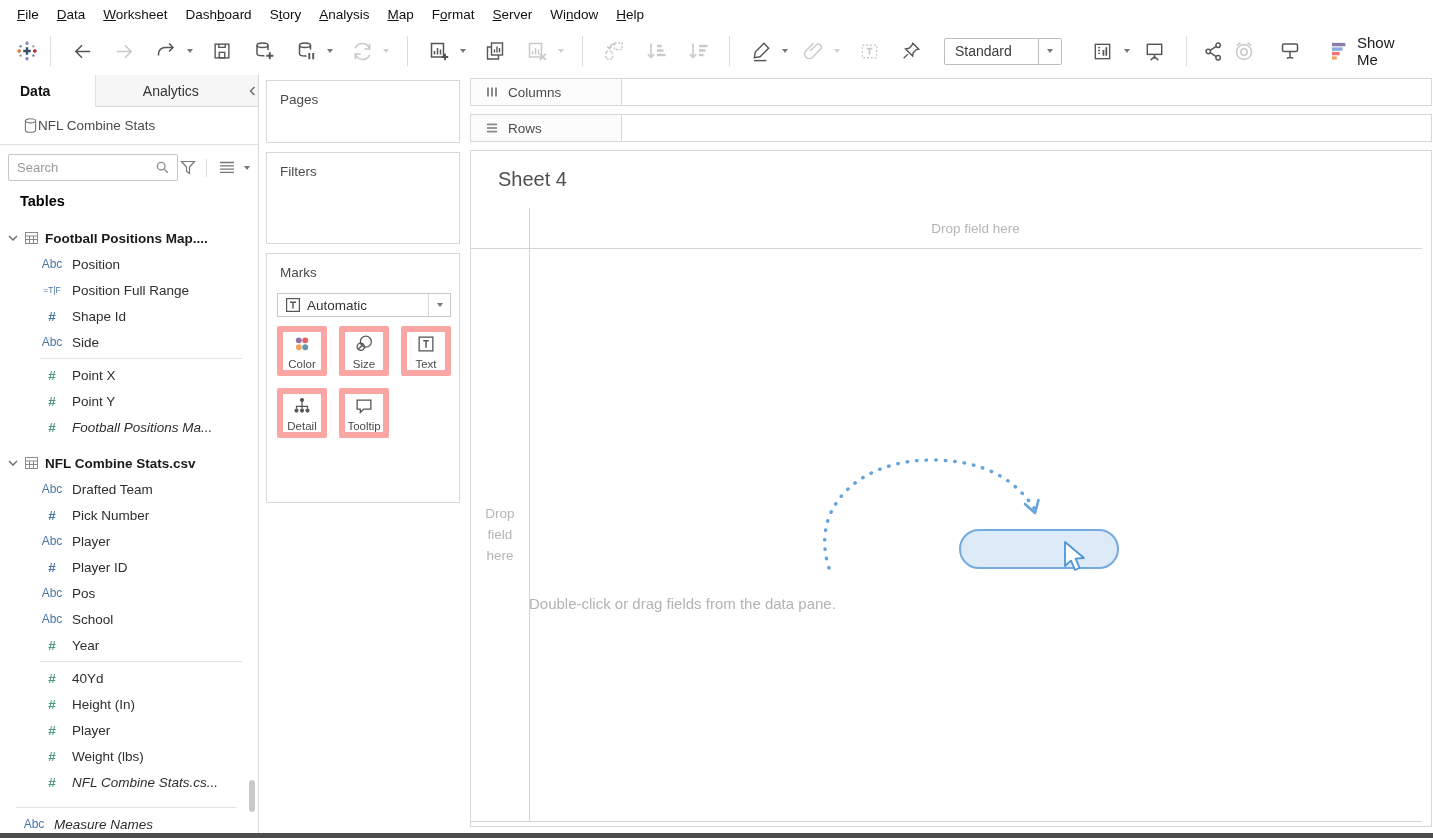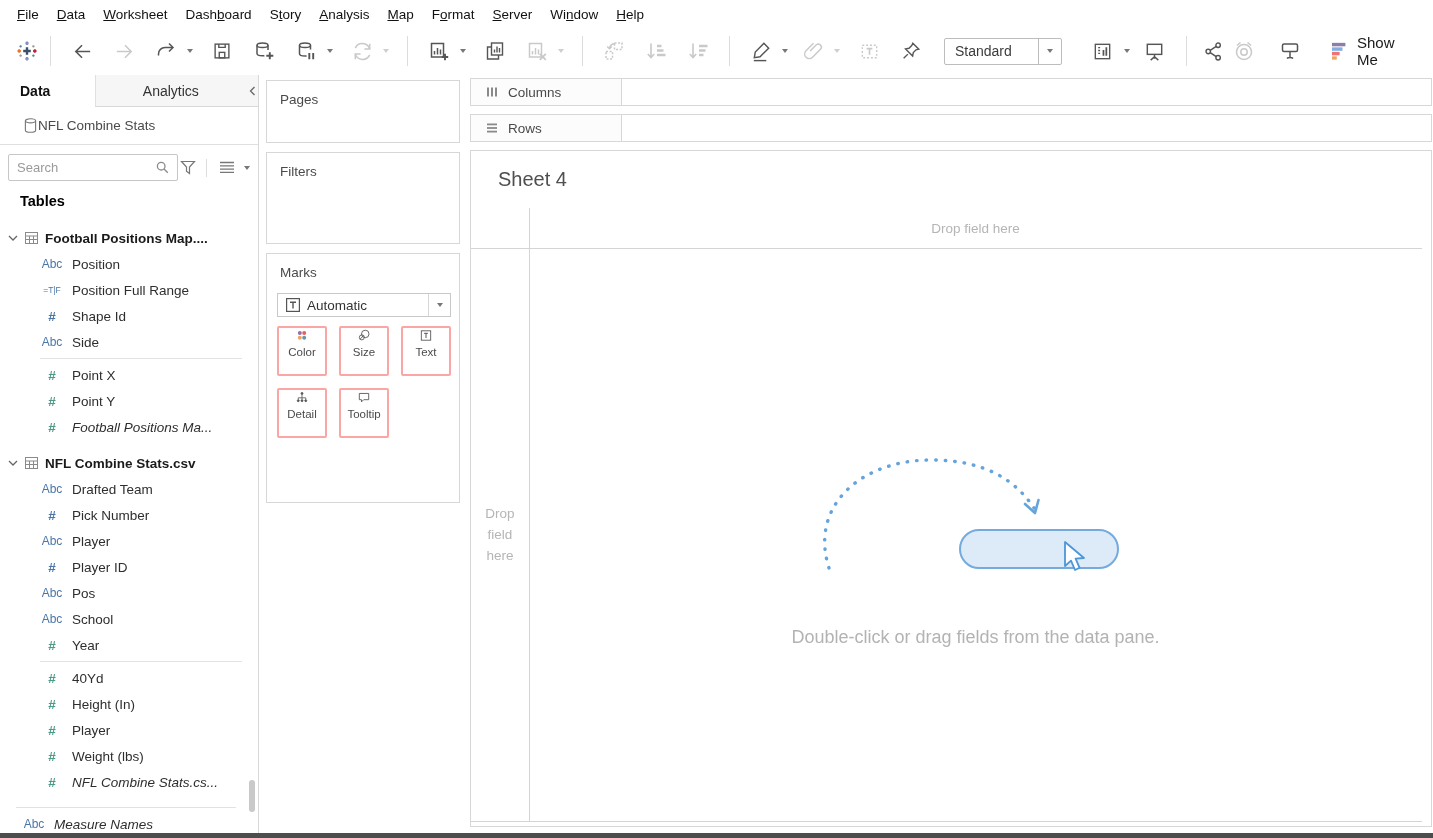--- a/index.html
+++ b/index.html
@@ -83,23 +83,23 @@
   #card-pages .card-label, #card-filters .card-label, #card-marks .card-label {
       position:absolute; left:13px; top:11px; }
   #mark-type-select { position:absolute; left:10px; top:39px; width:174px; height:24px;
       border:1px solid #c8c8c8; background:#fff; display:flex; align-items:center; }
   #mark-type-select .mt-icon { margin:0 7px 0 8px; display:flex; }
   #mark-type-select .mt-text { font-size:13.5px; color:#333; flex:1; }
   #mark-type-select .mt-caret { width:22px; height:100%; border-left:1px solid #d7d7d7;
       display:flex; align-items:center; justify-content:center; }
   .marks-grid { position:absolute; left:10px; top:72px; width:176px; display:flex;
                 flex-wrap:wrap; gap:12px; }
-  .mark-btn { width:50px; height:50px; border:2px solid #fca5a5; border-radius:2px;
+  .mark-btn { width:50px; height:50px; border:6px solid #fca5a5; border-radius:2px;
               display:flex; flex-direction:column; align-items:center; justify-content:flex-end;
-              padding-bottom:16px; gap:2px; background:#fff; }
+              padding-bottom:0; gap:2px; background:#fff; }
   .mark-btn svg { margin-bottom:1px; }
   .mark-btn .mb-label { font-size:11.5px; color:#4a4a4a; }
 
   
   #sheetarea { position:absolute; left:470px; top:75px; width:963px; height:763px; }
   .shelf { position:absolute; left:0; width:962px; height:28px; border:1px solid #d7d7d7;
            display:flex; align-items:center; background:#fff; }
   #shelf-columns { top:3px; } #shelf-rows { top:39px; }
   .shelf-label-box { width:151px; height:100%; display:flex; align-items:center; gap:9px;
                      padding-left:14px; border-right:1px solid #d7d7d7; background:#fcfcfc; }
@@ -114,22 +114,22 @@
               font-size:13.5px; color:#b5b5b5; }
   #drop-left { position:absolute; left:0; top:352px; width:58px; text-align:center;
                font-size:13.5px; color:#b5b5b5; line-height:21px; }
   #illus { position:absolute; left:330px; top:295px; width:345px; height:135px; }
   #illus-arc { position:absolute; left:0; top:0; }
   #drop-pill { position:absolute; left:158px; top:83px; width:160px; height:40px;
                border:2px solid #74aade; border-radius:20px; background:var(--pill-fill); }
   #cursor { position:absolute; left:262px; top:95px; }
   #empty-title { position:absolute; left:58px; top:433px; width:893px; text-align:center;
                  font-size:15px; font-weight:bold; color:#8f8f8f; }
-  #empty-subtitle { position:absolute; left:58px; top:476px; width:893px; text-align:center;
-                    font-size:18px; color:#b3b3b3; }
+  #empty-subtitle { position:absolute; left:58px; top:444px; width:893px; text-align:left;
+                    font-size:15px; color:#b3b3b3; }
 
   #bottom-strip { position:absolute; left:0; top:833px; width:100%; height:5px; background:#4d4d4d; }
 </style>
 </head>
 <body>
 
 <div id="app">
 
   <div id="menubar">
       <span class="menu-item"><span class="accel">F</span>ile</span>

